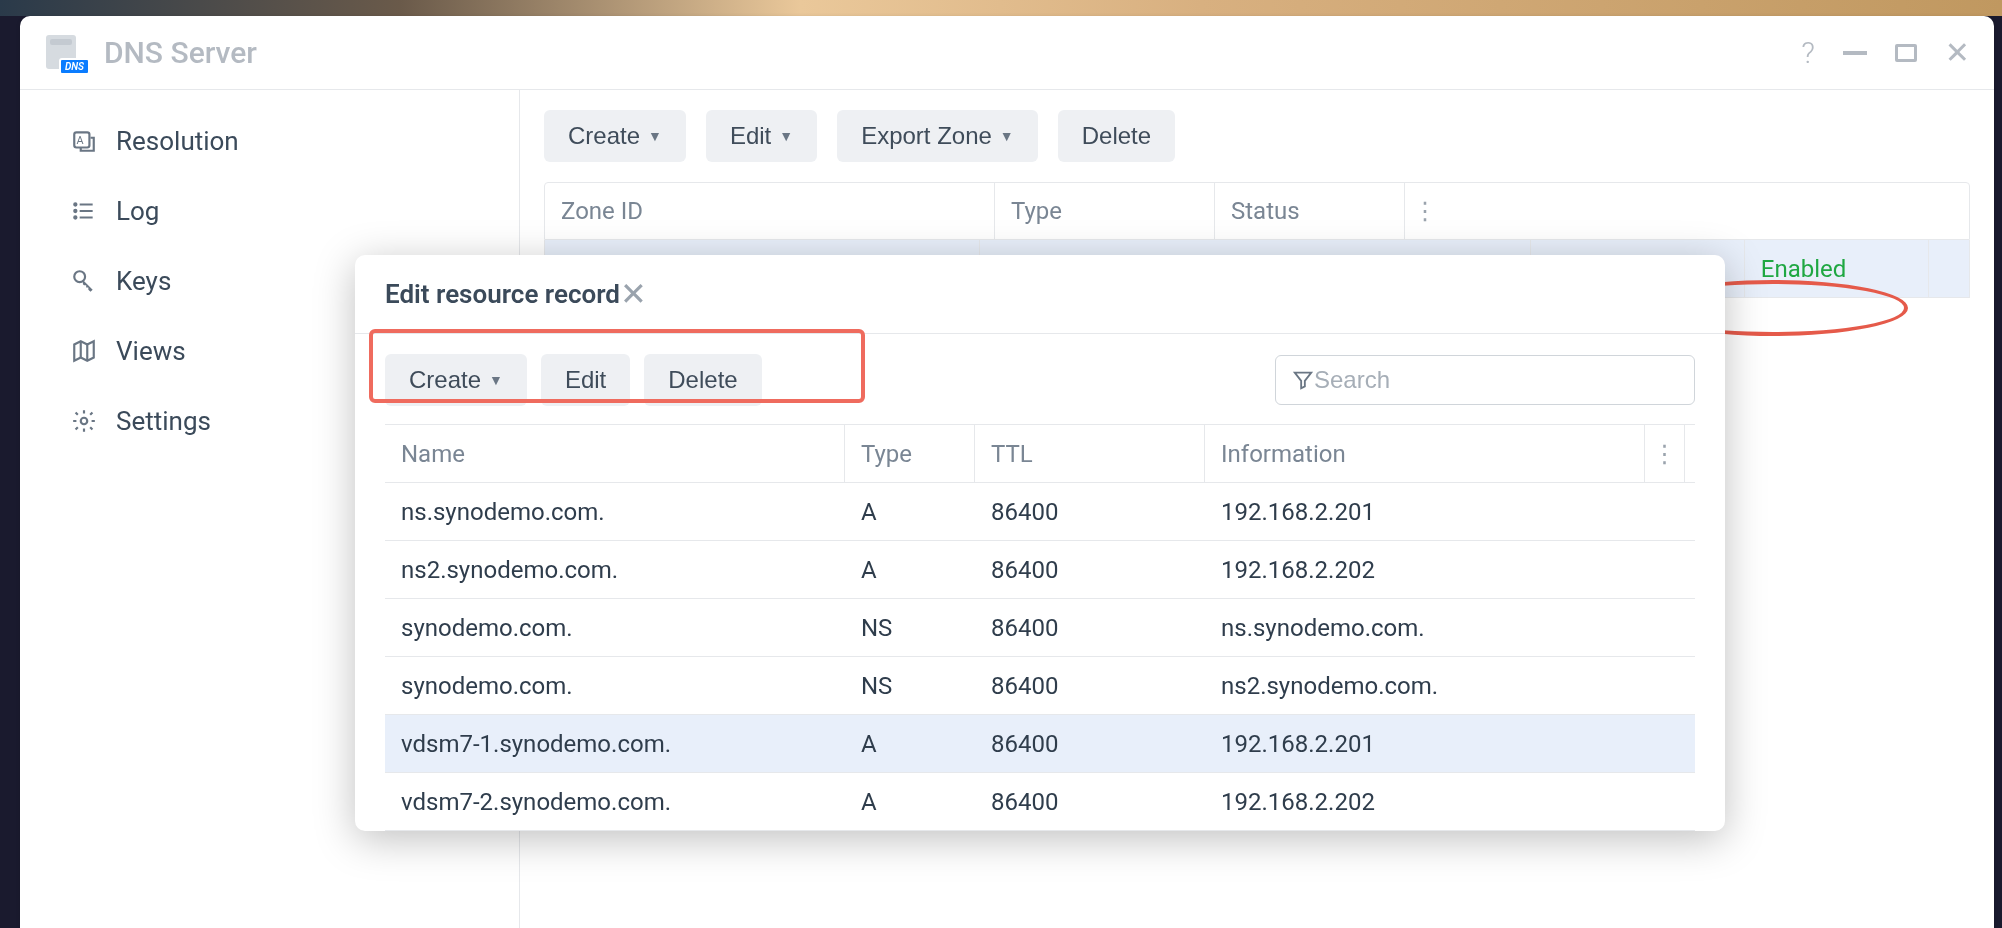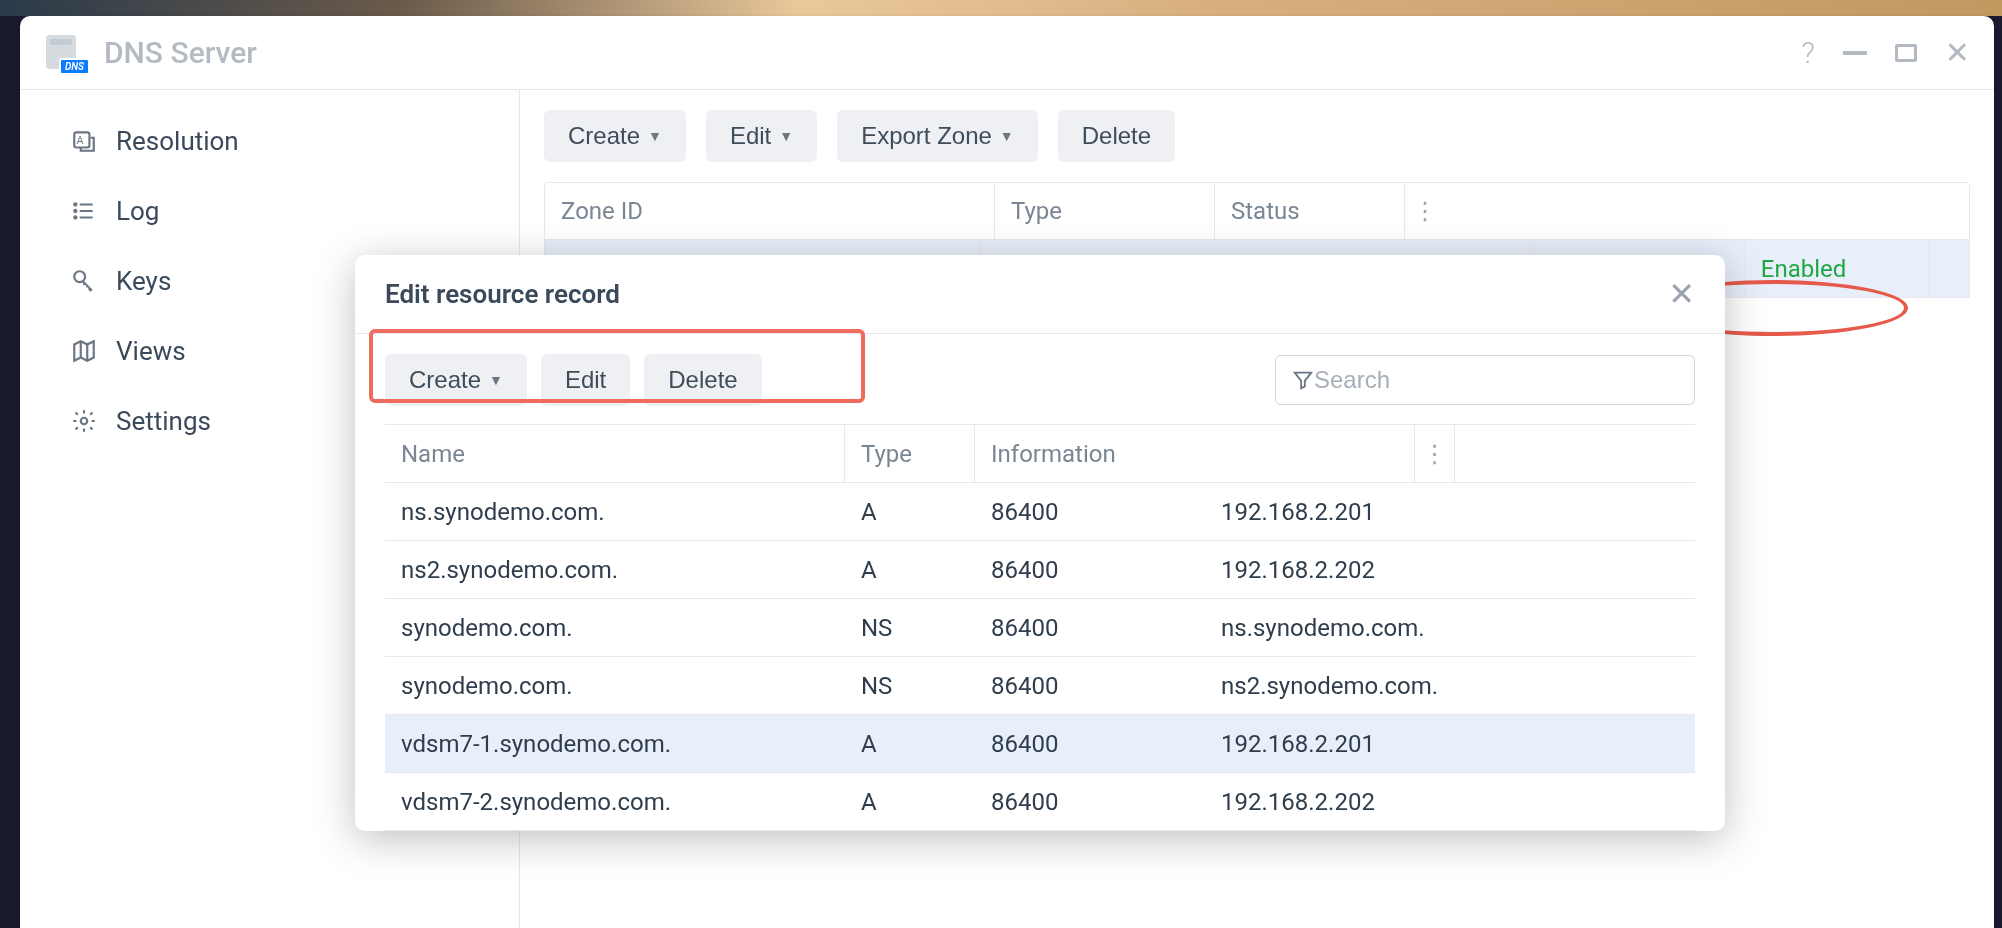--- a/index.html
+++ b/index.html
@@ -219,21 +219,20 @@
     width: 1370px;
     background: #fff;
     border-radius: 10px;
     box-shadow: 0 8px 40px rgba(0,0,0,0.25);
     display: flex;
     flex-direction: column;
   }
   .dialog-header {
     display: flex;
     align-items: center;
-    justify-content: space-between;
     padding: 20px 30px;
     border-bottom: 1px solid #e6e8eb;
   }
   .dialog-title {
     font-size: 26px;
     font-weight: 600;
     color: #3b4a5a;
   }
   .dialog-close {
     font-size: 32px;
@@ -461,20 +460,21 @@
           </svg>
         </span>
         <input type="text" placeholder="Search" style="">
       </div>
     </div>
 
     <div class="record-table">
       <div class="trow head">
         <div class="tcol tcol-name">Name</div>
         <div class="tcol tcol-type">Type</div>
+        <div class="tcol tcol-ttl">TTL</div>
         <div class="tcol tcol-info">Information</div>
         <div class="tcol tcol-opts">⋮</div>
       </div>
       <div id="record-rows">
           <div class="trow">
             <div class="tcol tcol-name">ns.synodemo.com.</div>
             <div class="tcol tcol-type">A</div>
             <div class="tcol tcol-ttl">86400</div>
             <div class="tcol tcol-info">192.168.2.201</div>
           </div>

